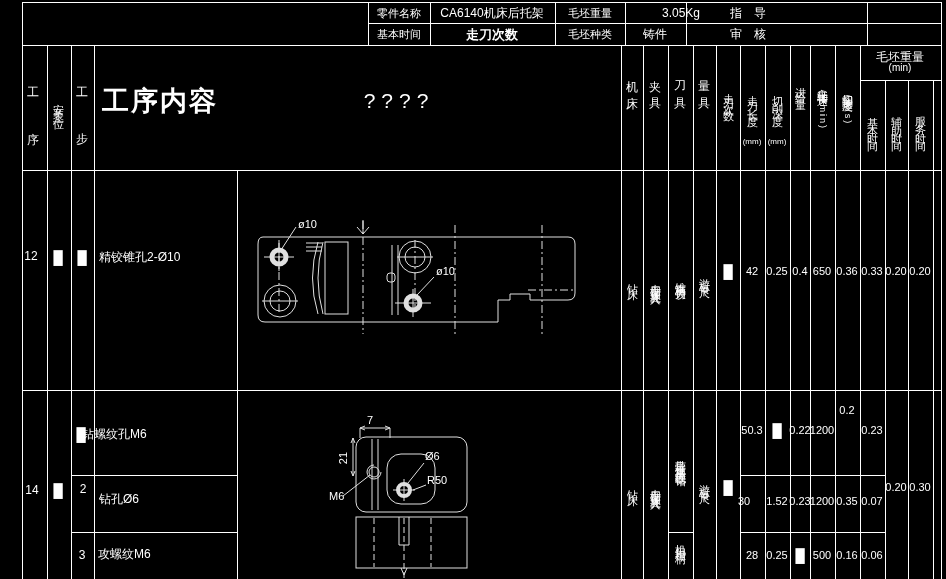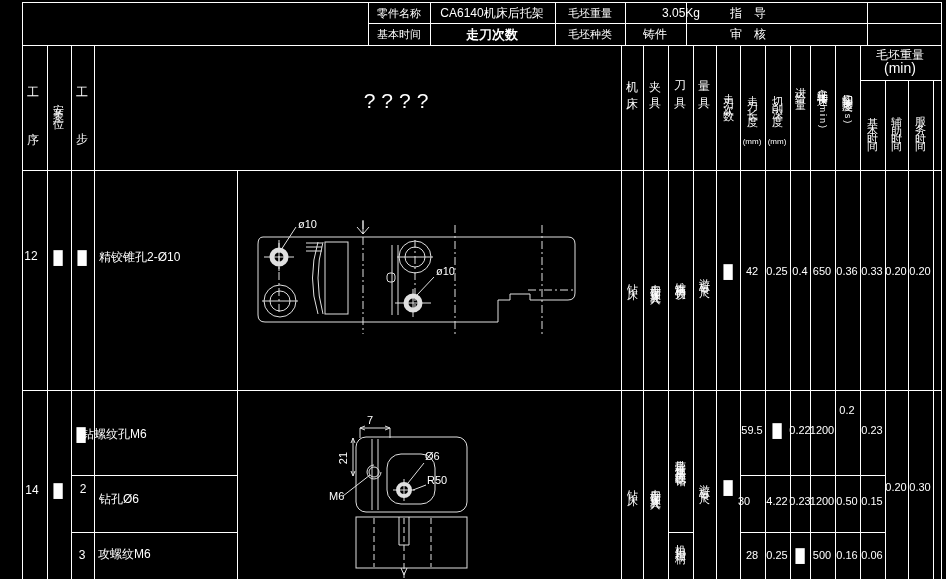--- a/index.html
+++ b/index.html
@@ -7,21 +7,21 @@
          font-family:"Liberation Sans",sans-serif;color:#fff;}
   .ln{position:absolute;background:#fff;}
   
   .t{position:absolute;transform:translate(-50%,-50%);white-space:nowrap;line-height:1;}
   
   .tl{position:absolute;transform:translateY(-50%);white-space:nowrap;line-height:1;}
   
   .v{position:absolute;writing-mode:vertical-rl;text-orientation:upright;
      transform:translate(-50%,-50%);line-height:1;white-space:nowrap;}
   .v .u{text-orientation:mixed;margin-top:2px;}
-  .s8{font-size:8px}.s9{font-size:9px}.s10{font-size:14px}.s11{font-size:11px}
+  .s8{font-size:8px}.s9{font-size:9px}.s10{font-size:10px}.s11{font-size:11px}
   .s12{font-size:12px}.s13{font-size:13px}
   .b{font-weight:bold;}
   .title{font-size:26px;font-weight:bold;letter-spacing:1px;}
   .bigh{font-size:27px;font-weight:bold;letter-spacing:2px;}
   .qm{font-size:21px;letter-spacing:6px;}
   .blk{font-size:13px;}
   svg text{font-family:"Liberation Sans",sans-serif;fill:#fff;font-size:11px;}
   svg{position:absolute;}
 </style>
 </head>
@@ -76,20 +76,21 @@
   <div class="t s12" style="left:748px;top:13px">指　导</div>
   <div class="t s11" style="left:399px;top:34px">基本时间</div>
   <div class="t s13 b" style="left:492px;top:34px">走刀次数</div>
   <div class="t s11" style="left:590px;top:34px">毛坯种类</div>
   <div class="t s12" style="left:655px;top:34px">铸件</div>
   <div class="t s12" style="left:748px;top:34px">审　核</div>
 
   <div class="v s12" style="left:33px;top:123px;letter-spacing:46px">工序</div>
   <div class="v s11" style="left:58px;top:105px;letter-spacing:5px">安装工位</div>
   <div class="v s12" style="left:82px;top:123px;letter-spacing:46px">工步</div>
+  <div class="t bigh" style="left:160px;top:101px">工序内容</div>
   <div class="t qm" style="left:399px;top:100px">????</div>
   <div class="v s12" style="left:632px;top:87px;letter-spacing:16px">机床</div>
   <div class="v s12" style="left:655px;top:87px;letter-spacing:16px">夹具</div>
   <div class="v s12" style="left:680px;top:87px;letter-spacing:16px">刀具</div>
   <div class="v s12" style="left:704px;top:87px;letter-spacing:16px">量具</div>
   <div class="v s11" style="left:728px;top:96px;letter-spacing:6px">走刀次数</div>
   <div class="v s11" style="left:752px;top:100px;letter-spacing:7px">走刀长度</div>
   <div class="t s8" style="left:752px;top:142px">(mm)</div>
   <div class="v s11" style="left:777px;top:100px;letter-spacing:7px">切削深度</div>
   <div class="t s8" style="left:777px;top:142px">(mm)</div>
@@ -129,32 +130,32 @@
   <div class="t s12" style="left:83px;top:489px">2</div>
   <div class="tl s12" style="left:99px;top:499px">钻孔Ø6</div>
   <div class="t s12" style="left:82px;top:555px">3</div>
   <div class="tl s12" style="left:98px;top:554px">攻螺纹M6</div>
   <div class="v s11" style="left:632px;top:486px;letter-spacing:5px">钻床</div>
   <div class="v s11" style="left:655px;top:486px;letter-spacing:2px">专用钻床夹具</div>
   <div class="v s11" style="left:680px;top:460px;letter-spacing:2px">带导柱直柄平底锪钻</div>
   <div class="v s11" style="left:680px;top:536px;transform:translateX(-50%);letter-spacing:3px">机用粗柄</div>
   <div class="v s11" style="left:704px;top:482px;letter-spacing:3px">游标卡尺</div>
   <div class="t blk" style="left:728px;top:487px">█</div>
-  <div class="t s11" style="left:752px;top:430px">59.5</div>
+  <div class="t s11" style="left:752px;top:430px">50.3</div>
   <div class="t blk" style="left:777px;top:430px">█</div>
   <div class="t s11" style="left:800px;top:430px">0.22</div>
   <div class="t s11" style="left:822px;top:430px">1200</div>
   <div class="t s11" style="left:847px;top:410px">0.2</div>
   <div class="t s11" style="left:872px;top:430px">0.23</div>
   <div class="t s11" style="left:744px;top:501px">30</div>
-  <div class="t s11" style="left:777px;top:501px">4.22</div>
+  <div class="t s11" style="left:777px;top:501px">1.52</div>
   <div class="t s11" style="left:800px;top:501px">0.23</div>
   <div class="t s11" style="left:822px;top:501px">1200</div>
-  <div class="t s11" style="left:847px;top:501px">0.50</div>
-  <div class="t s11" style="left:872px;top:501px">0.15</div>
+  <div class="t s11" style="left:847px;top:501px">0.35</div>
+  <div class="t s11" style="left:872px;top:501px">0.07</div>
   <div class="t s11" style="left:896px;top:487px">0.20</div>
   <div class="t s11" style="left:920px;top:487px">0.30</div>
   <div class="t s11" style="left:752px;top:555px">28</div>
   <div class="t s11" style="left:777px;top:555px">0.25</div>
   <div class="t blk" style="left:800px;top:555px">█</div>
   <div class="t s11" style="left:822px;top:555px">500</div>
   <div class="t s11" style="left:847px;top:555px">0.16</div>
   <div class="t s11" style="left:872px;top:555px">0.06</div>
 
   <svg style="left:240px;top:193px" width="365" height="150" viewBox="0 0 365 150">

